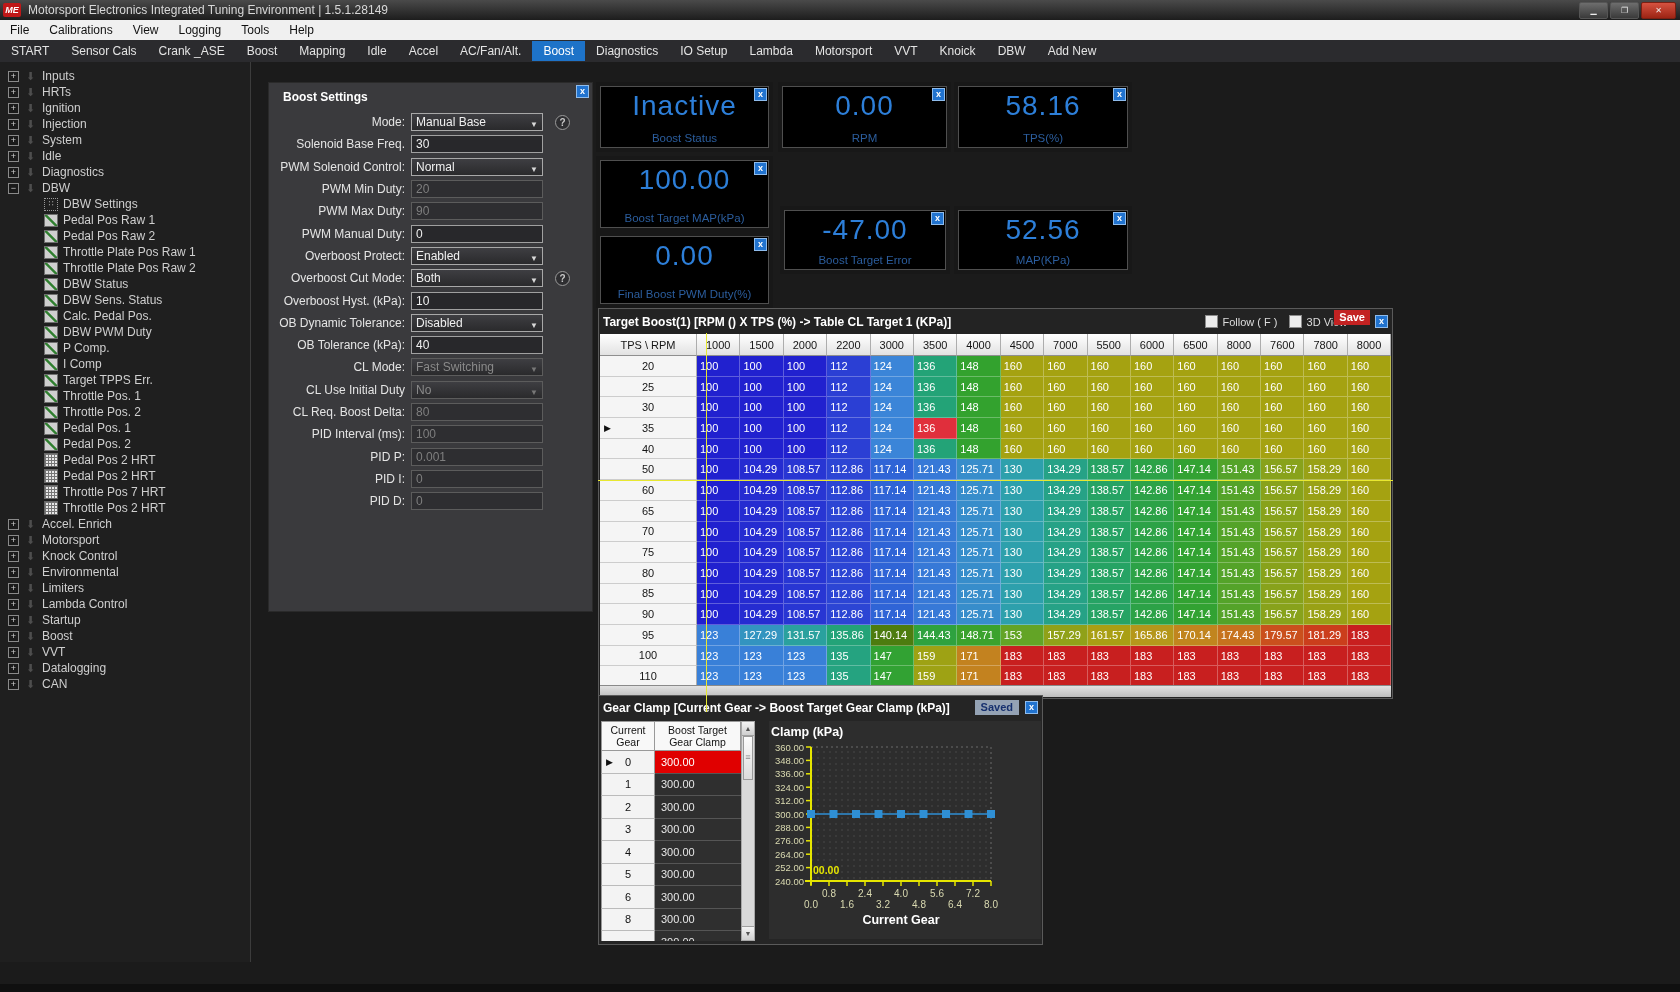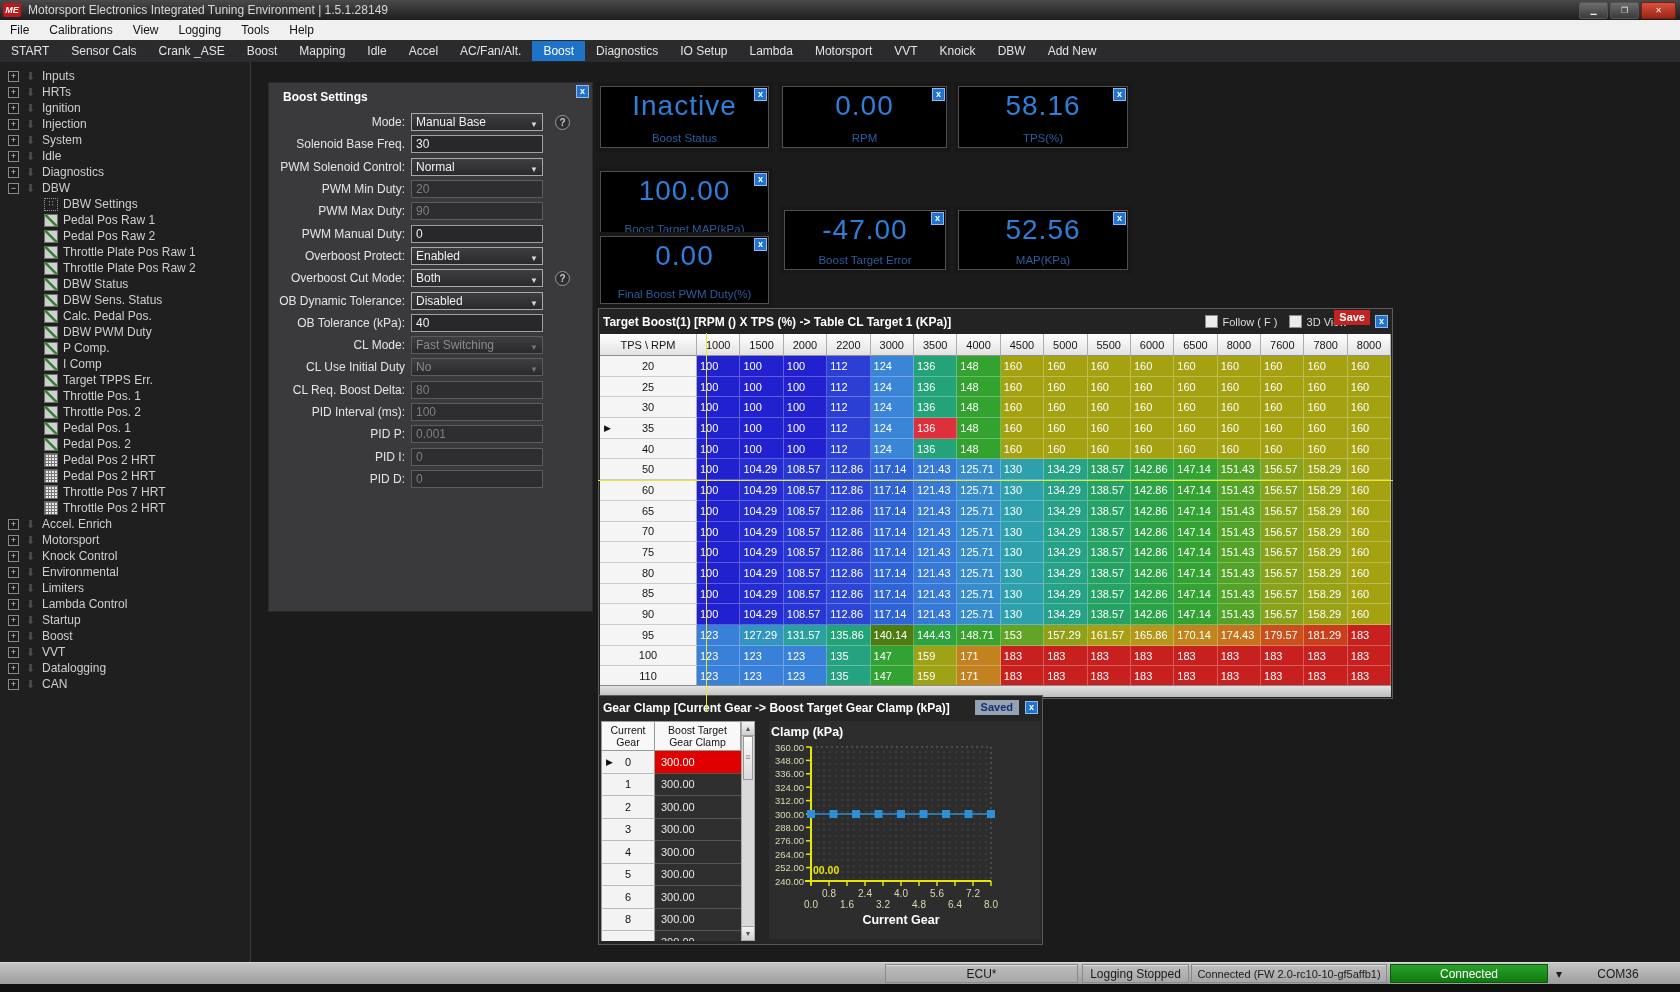--- a/index.html
+++ b/index.html
@@ -369,20 +369,24 @@
         <div class="srow">
           <span class="slabel">Overboost Protect:</span>
           <div class="sctl sselect"><span>Enabled</span><span class="arr">▼</span></div>
         </div>
         <div class="srow">
           <span class="slabel">Overboost Cut Mode:</span>
           <div class="sctl sselect"><span>Both</span><span class="arr">▼</span></div>
           <span class="help">?</span>
         </div>
         <div class="srow">
+          <span class="slabel">Overboost Hyst. (kPa):</span>
+          <div class="sctl sinput">10</div>
+        </div>
+        <div class="srow">
           <span class="slabel">OB Dynamic Tolerance:</span>
           <div class="sctl sselect"><span>Disabled</span><span class="arr">▼</span></div>
         </div>
         <div class="srow">
           <span class="slabel">OB Tolerance (kPa):</span>
           <div class="sctl sinput">40</div>
         </div>
         <div class="srow dis">
           <span class="slabel">CL Mode:</span>
           <div class="sctl sselect"><span>Fast Switching</span><span class="arr">▼</span></div>
@@ -423,21 +427,21 @@
       <div class="gauge" style="left: 782px; top: 86px; width: 163px; height: 60px;">
         <div class="gval">0.00</div>
         <div class="glbl">RPM</div>
         <span class="xbtn">x</span>
       </div>
       <div class="gauge" style="left: 958px; top: 86px; width: 168px; height: 60px;">
         <div class="gval">58.16</div>
         <div class="glbl">TPS(%)</div>
         <span class="xbtn">x</span>
       </div>
-      <div class="gauge" style="left: 600px; top: 160px; width: 167px; height: 66px; margin-top: 11px;">
+      <div class="gauge" style="left: 600px; top: 160px; width: 167px; height: 66px;">
         <div class="gval">100.00</div>
         <div class="glbl">Boost Target MAP(kPa)</div>
         <span class="xbtn">x</span>
       </div>
       <div class="gauge" style="left: 600px; top: 236px; width: 167px; height: 66px;">
         <div class="gval">0.00</div>
         <div class="glbl">Final Boost PWM Duty(%)</div>
         <span class="xbtn">x</span>
       </div>
       <div class="gauge" style="left: 784px; top: 210px; width: 160px; height: 58px;">
@@ -468,21 +472,21 @@
         <div class="bhrow">
           <div class="bh corner">TPS \ RPM</div>
           <div class="bh col">1000</div>
           <div class="bh col">1500</div>
           <div class="bh col">2000</div>
           <div class="bh col">2200</div>
           <div class="bh col">3000</div>
           <div class="bh col">3500</div>
           <div class="bh col">4000</div>
           <div class="bh col">4500</div>
-          <div class="bh col">5000</div>
+          <div class="bh col">7000</div>
           <div class="bh col">5500</div>
           <div class="bh col">6000</div>
           <div class="bh col">6500</div>
           <div class="bh col">8000</div>
           <div class="bh col">7600</div>
           <div class="bh col">7800</div>
           <div class="bh col">8000</div>
         </div>
         <div class="brow">
           <div class="brh">20</div>
@@ -914,22 +918,14 @@
           <rect x="173" y="89" width="8" height="8" fill="#2f8fd4"></rect>
           <rect x="195.5" y="89" width="8" height="8" fill="#2f8fd4"></rect>
           <rect x="218" y="89" width="8" height="8" fill="#2f8fd4"></rect>
           <text x="44" y="153" fill="#e6e600" font-size="10.5" font-weight="bold" font-family="&quot;Liberation Sans&quot;,sans-serif">00.00</text>
           <text x="2" y="15" fill="#fff" font-size="12.5" font-weight="bold" font-family="&quot;Liberation Sans&quot;,sans-serif">Clamp (kPa)</text>
           <text x="132" y="203" text-anchor="middle" fill="#fff" font-size="12.5" font-weight="bold" font-family="&quot;Liberation Sans&quot;,sans-serif">Current Gear</text>
         </svg>
     </div>
   </div>
 
-  <div class="statusbar">
-    <div class="seg" style="left:885px;width:193px;">ECU*</div>
-    <div class="seg" style="left:1082px;width:107px;">Logging Stopped</div>
-    <div class="seg" style="left:1191px;width:196px;font-size:11px;">Connected (FW 2.0-rc10-10-gf5affb1)</div>
-    <div class="seg green" style="left:1390px;width:158px;">Connected</div>
-    <div class="seg plain" style="left:1551px;width:16px;">▾</div>
-    <div class="seg plain" style="left:1572px;width:92px;">COM36</div>
-  </div>
   <div class="bottomstrip"></div>
 </div>
 
 </body></html>

